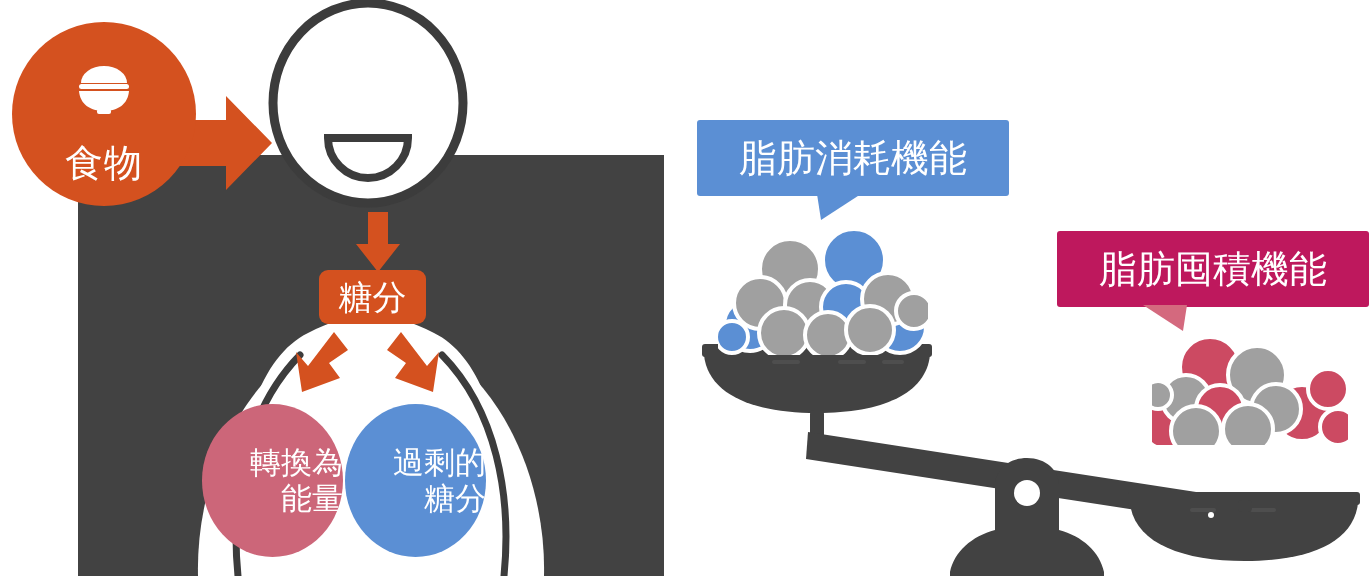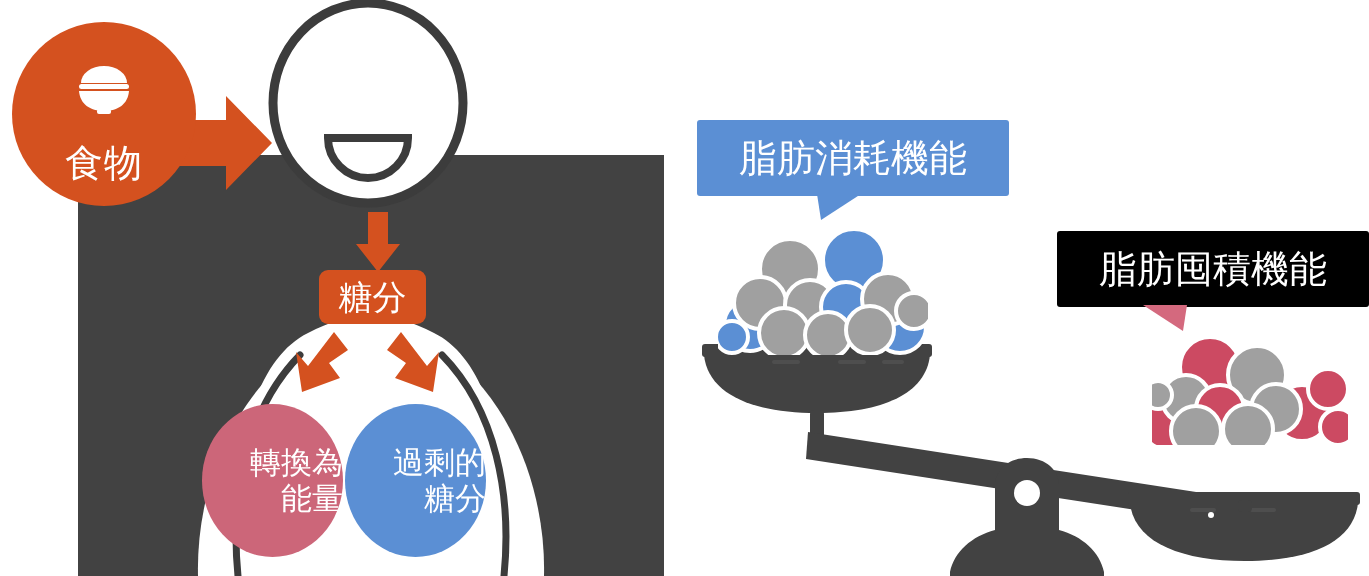--- a/index.html
+++ b/index.html
@@ -148,21 +148,21 @@
     font-size: 38px;
     line-height: 40px;
     white-space: nowrap;
   }
   .callout-blue .callout-box {
     width: 312px; height: 76px;
     background: #5b8fd4;
   }
   .callout-pink .callout-box {
     width: 312px; height: 76px;
-    background: #000000;
+    background: #be185d;
   }
   .callout-tail { position: absolute; }
 
   .callout-blue { left: 697px; top: 120px; }
   .callout-pink { left: 1057px; top: 231px; }
 
   
   .scale-svg {
     position: absolute;
     left: 690px; top: 200px;

